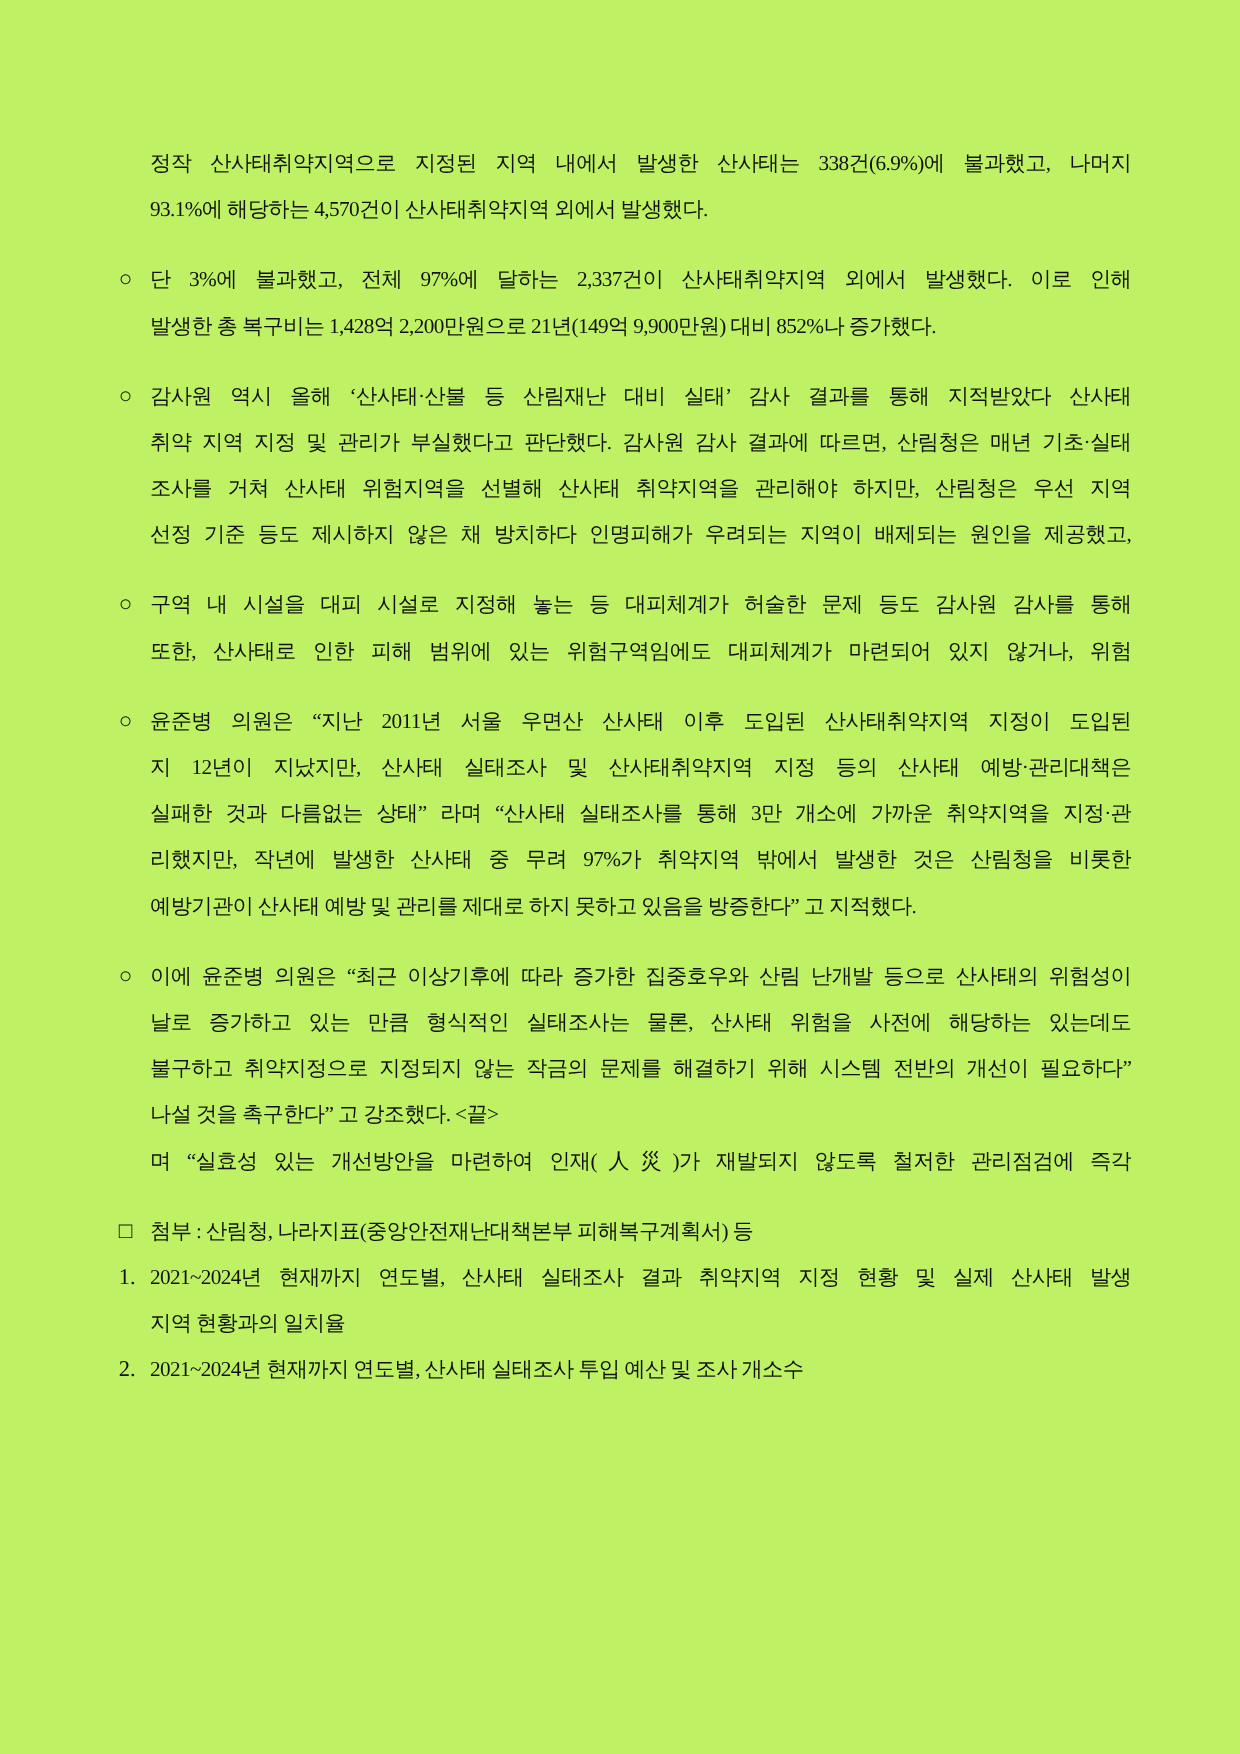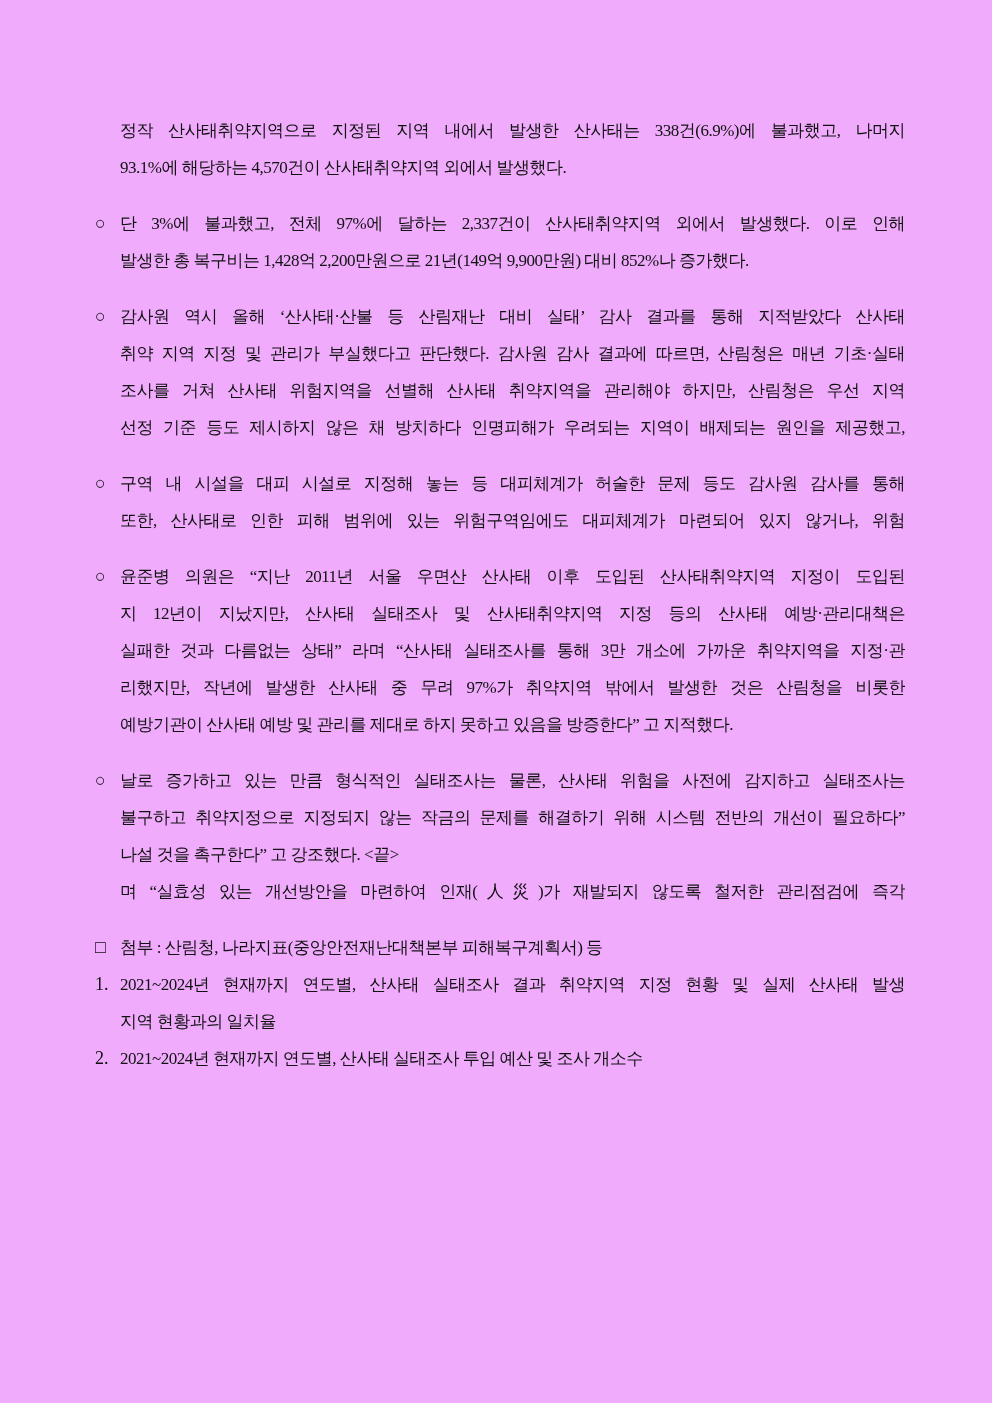--- a/index.html
+++ b/index.html
@@ -4,21 +4,21 @@
 <style>
   html, body {
     margin: 0;
     padding: 0;
     background: #ffffff;
   }
   .page {
     position: relative;
     width: 992px;
     height: 1403px;
-    background: #f0abfc;
+    background: #bef264;
     overflow: hidden;
     font-family: "Liberation Serif", "DejaVu Serif", serif;
     color: #111111;
   }
   .content {
     position: absolute;
     left: 95px;
     top: 112px;
     width: 810px;
   }
@@ -79,21 +79,22 @@
       <div class="para">
         <span class="bullet">○</span>
         <div class="line just">윤준병 의원은 “지난 2011년 서울 우면산 산사태 이후 도입된 산사태취약지역 지정이 도입된</div>
         <div class="line just">지 12년이 지났지만, 산사태 실태조사 및 산사태취약지역 지정 등의 산사태 예방·관리대책은</div>
         <div class="line just">실패한 것과 다름없는 상태” 라며 “산사태 실태조사를 통해 3만 개소에 가까운 취약지역을 지정·관</div>
         <div class="line just">리했지만, 작년에 발생한 산사태 중 무려 97%가 취약지역 밖에서 발생한 것은 산림청을 비롯한</div>
         <div class="line">예방기관이 산사태 예방 및 관리를 제대로 하지 못하고 있음을 방증한다” 고 지적했다.</div>
       </div>
       <div class="para">
         <span class="bullet">○</span>
-        <div class="line just">날로 증가하고 있는 만큼 형식적인 실태조사는 물론, 산사태 위험을 사전에 감지하고 실태조사는</div>
+        <div class="line just">이에 윤준병 의원은 “최근 이상기후에 따라 증가한 집중호우와 산림 난개발 등으로 산사태의 위험성이</div>
+        <div class="line just">날로 증가하고 있는 만큼 형식적인 실태조사는 물론, 산사태 위험을 사전에 해당하는 있는데도</div>
         <div class="line just">불구하고 취약지정으로 지정되지 않는 작금의 문제를 해결하기 위해 시스템 전반의 개선이 필요하다”</div>
         <div class="line">나설 것을 촉구한다” 고 강조했다. &lt;끝&gt;</div>
         <div class="line just">며 “실효성 있는 개선방안을 마련하여 인재(人災)가 재발되지 않도록 철저한 관리점검에 즉각</div>
       </div>
       <div class="para">
         <span class="bullet">□</span>
         <div class="line">첨부 : 산림청, 나라지표(중앙안전재난대책본부 피해복구계획서) 등</div>
       </div>
       <div class="para tight">
         <span class="bullet">1.</span>

